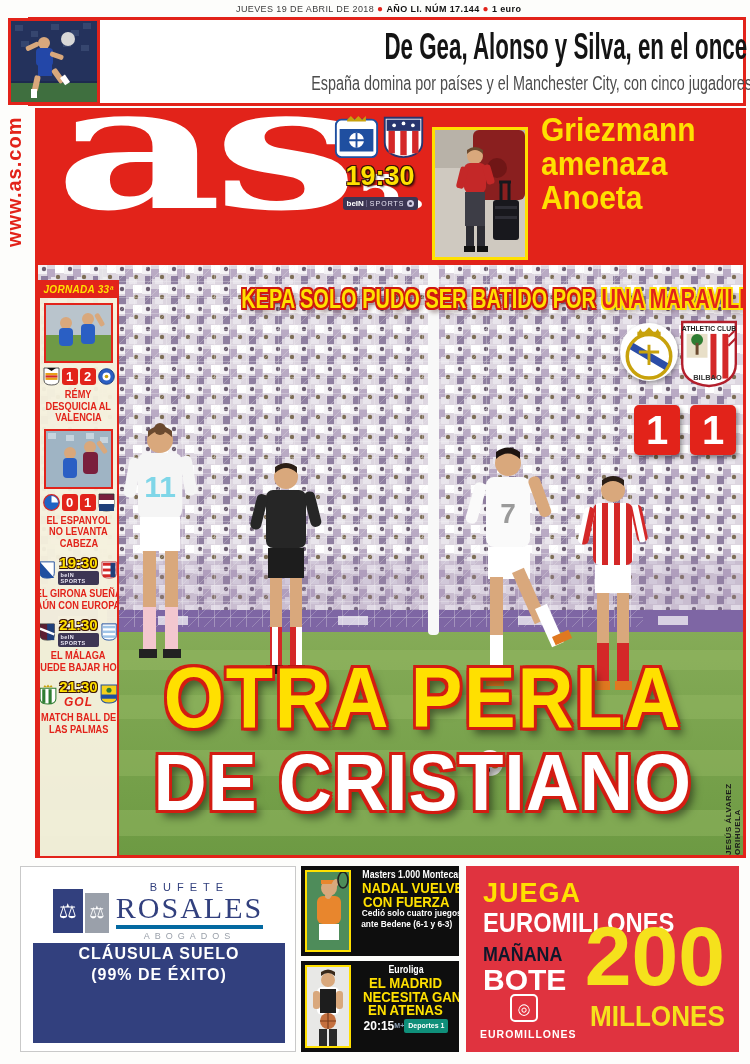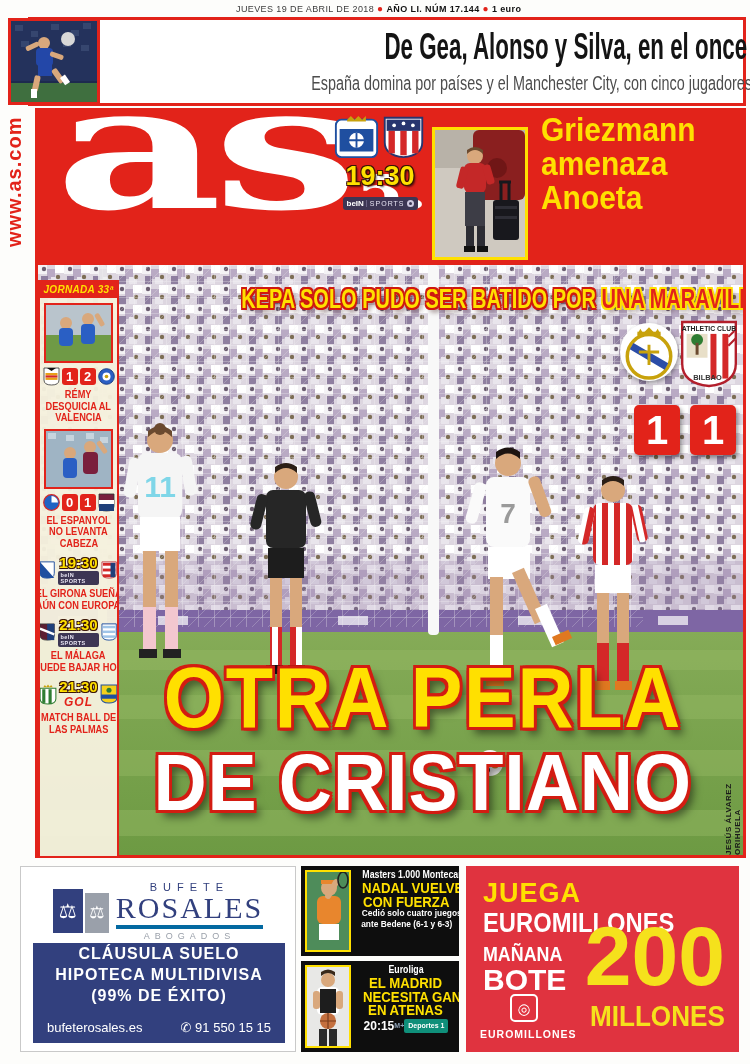--- a/index.html
+++ b/index.html
@@ -115,21 +115,21 @@
   .brief .cx { transform:scaleX(.88); }
   .brief .trow { display:flex; justify-content:center; align-items:center; gap:0; margin-top:2px; }
   .brief .time { color:#fff; font-weight:900; font-size:12px; }
   .mplus { color:#8ea2b8; font-size:7px; font-weight:700; }
   .dep1 { background:#0f8f7a; color:#fff; font-size:7px; font-weight:700; padding:1px 4px; border-radius:2px; }
 
   .euro { left:466px; top:866px; width:273px; height:186px; background:#e0333f; color:#fff; }
   .euro .l1 { position:absolute; left:17px; top:12px; color:#ffe000; font-weight:900; font-size:27px; letter-spacing:1px; }
   .euro .l2 { position:absolute; left:17px; top:42px; color:#fff; font-weight:900; font-size:27px; }
   .euro .l2 .cx { transform:scaleX(.88); transform-origin:left top; }
-  .euro .l3 { position:absolute; left:17px; top:76px; color:#ffffff; font-weight:900; font-size:21px; }
+  .euro .l3 { position:absolute; left:17px; top:76px; color:#0f172a; font-weight:900; font-size:21px; }
   .euro .l3 .cx { transform:scaleX(.85); transform-origin:left top; }
   .euro .l4 { position:absolute; left:17px; top:97px; color:#fff; font-weight:900; font-size:30px; }
   .euro .amount { position:absolute; right:14px; top:48px; color:#f5e11c; font-weight:900; font-size:84px; line-height:84px; }
   .euro .amlabel { position:absolute; right:14px; top:134px; color:#f5e11c; font-weight:900; font-size:29px; }
   .euro .amlabel .cx { transform:scaleX(.9); transform-origin:right top; }
   .euro .logo { position:absolute; left:44px; top:128px; width:28px; height:28px; border:2px solid #fff; border-radius:5px;
                 text-align:center; line-height:25px; font-size:15px; }
   .euro .brand { position:absolute; left:14px; top:162px; font-weight:800; font-size:10.5px; letter-spacing:1px; }
 
   .crest { display:block; }
@@ -564,26 +564,21 @@
           <div class="ros-b2">⚖</div>
       </div>
       <div class="ros-name">
         <div class="top">BUFETE</div>
         <div class="main">ROSALES</div>
         <div class="sub">ABOGADOS</div>
       </div>
     </div>
     <div class="ros-box">
       <div class="l">CLÁUSULA SUELO</div>
-      <div class="l">HIPOTECA MULTIDIVISA</div>
       <div class="l">(99% DE ÉXITO)</div>
-      <div class="ros-foot">
-        <span>bufeterosales.es</span>
-        <span><span>✆</span> <span>91 550 15 15</span></span>
-      </div>
     </div>
   </div>
 
   <div class="abs brief nadal">
     <div class="bphoto" style="height:82px;">
       <svg width="42" height="78" viewBox="0 0 42 78">
           <rect width="42" height="78" fill="#4e8c5a"></rect>
           <circle cx="22" cy="16" r="8" fill="#d9a87c"></circle>
           <rect x="14" y="8" width="16" height="4" fill="#e8862d"></rect>
           <rect x="10" y="24" width="24" height="28" rx="6" fill="#e8862d"></rect>

